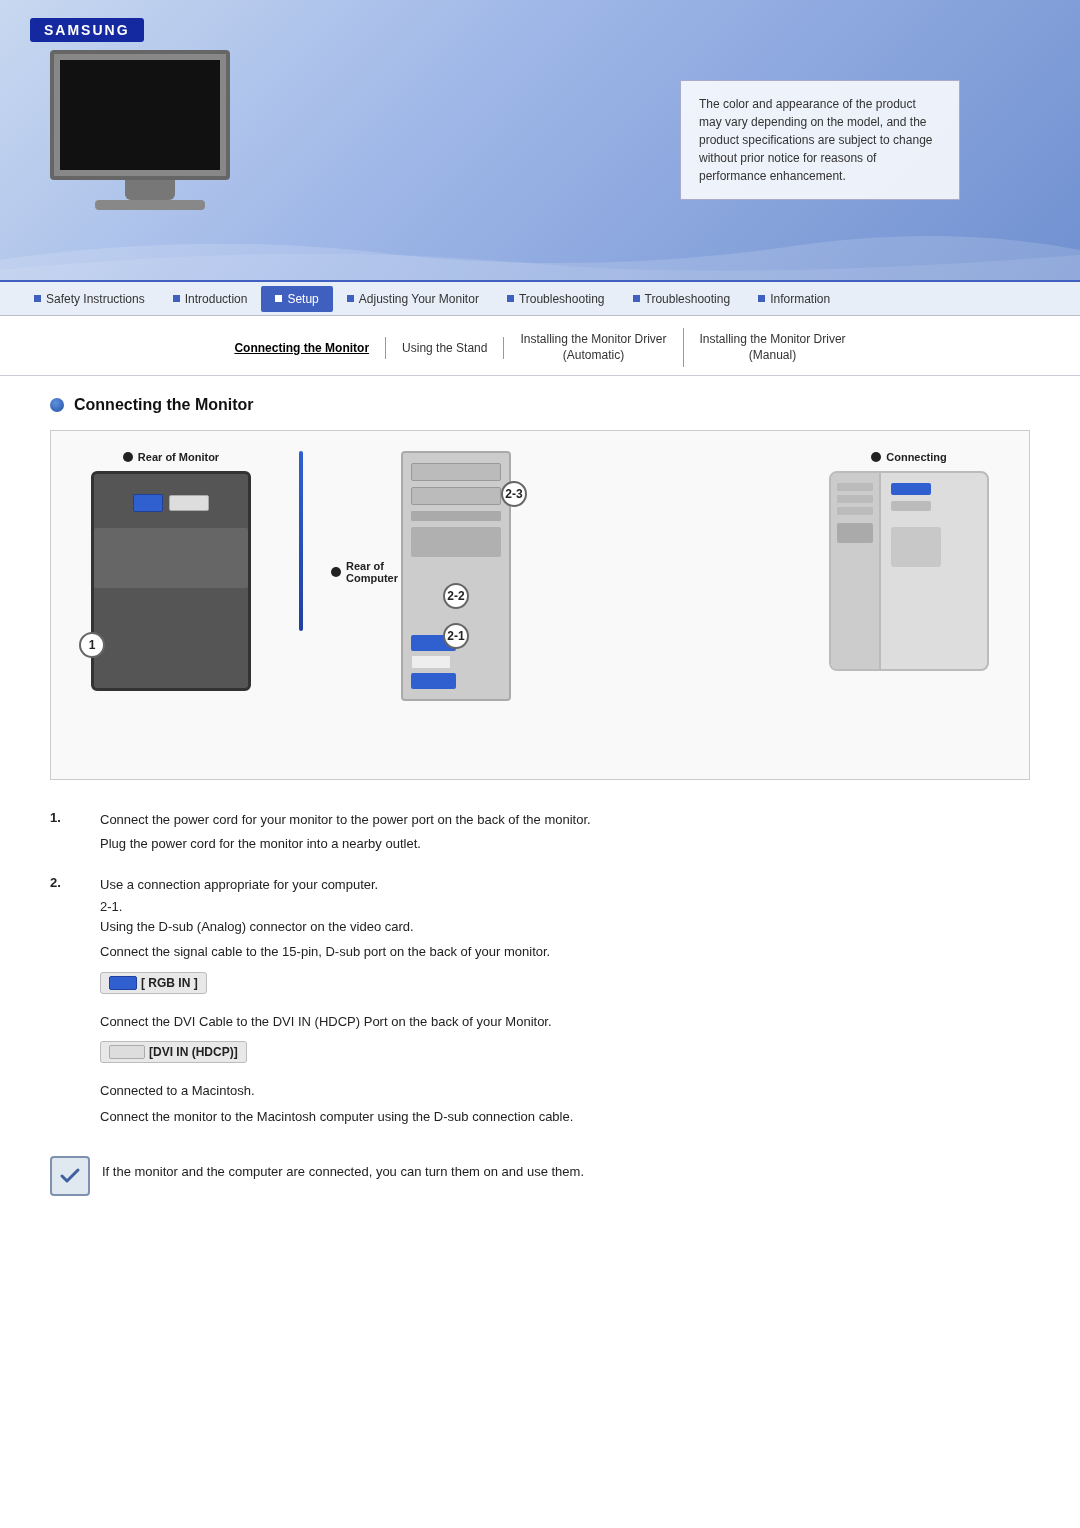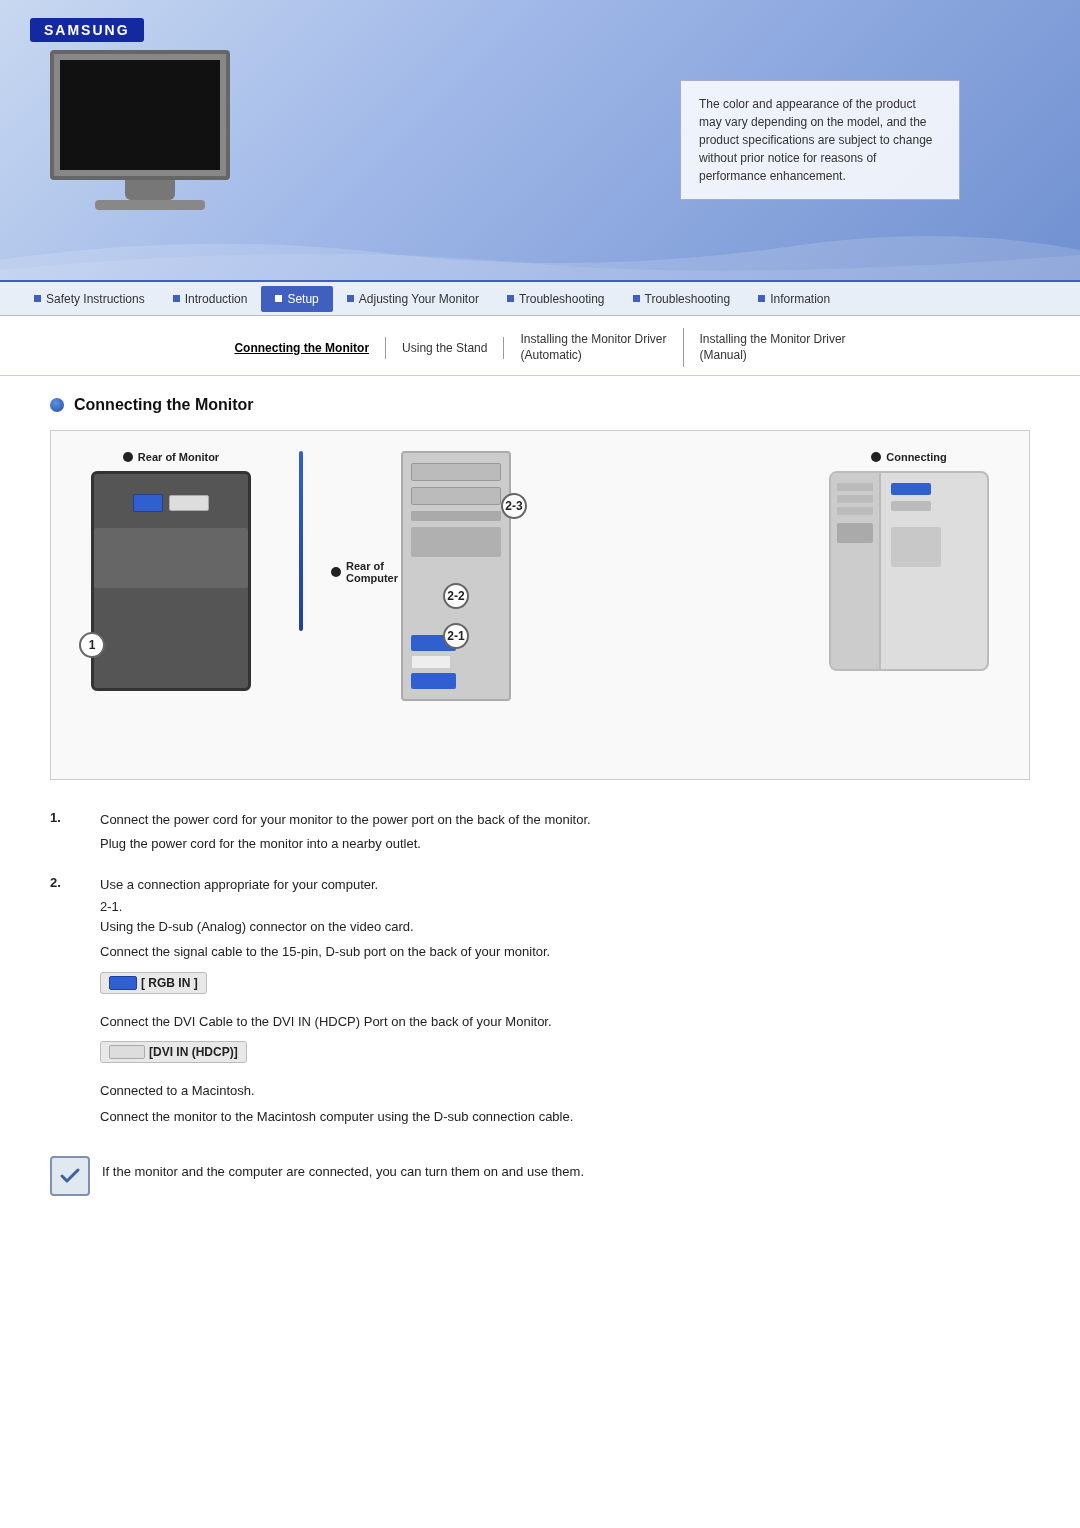--- a/index.html
+++ b/index.html
@@ -144,21 +144,21 @@
       white-space: nowrap;
       border-right: 1px solid #999;
     }
     .subnav-item:last-child { border-right: none; }
     .subnav-item.active {
       font-weight: bold;
       color: #000;
       text-decoration: underline;
     }
     .subnav-item.multi-line {
-      text-align: left;
+      text-align: center;
       line-height: 1.3;
     }
 
     
     .main-content {
       padding: 20px 50px 40px 50px;
     }
 
     
     .page-title-row {
@@ -568,21 +568,21 @@
         <div class="floppy-slot"></div>
         <div style="width:90px;height:30px;background:#b0b0b0;border-radius:2px;"></div>
         <div class="tower-ports">
           <div class="tower-port-blue"></div>
           <div class="tower-port-white"></div>
           <div class="tower-port-blue"></div>
         </div>
 
         <div class="number-badge" style="bottom:90px;left:50%;transform:translateX(-50%);">2-2</div>
         <div class="number-badge" style="bottom:50px;left:50%;transform:translateX(-50%);">2-1</div>
-        <div class="number-badge" style="top:40px;right:-18px;">2-3</div>
+        <div class="number-badge" style="top:28px;right:-18px;">2-3</div>
       </div>
     </div>
 
     <div style="flex:1;"></div>
 
     <div class="mac-section">
       <div class="section-label diag-label">
         <span class="label-dot"></span>
         <span>Connecting</span>
       </div>

